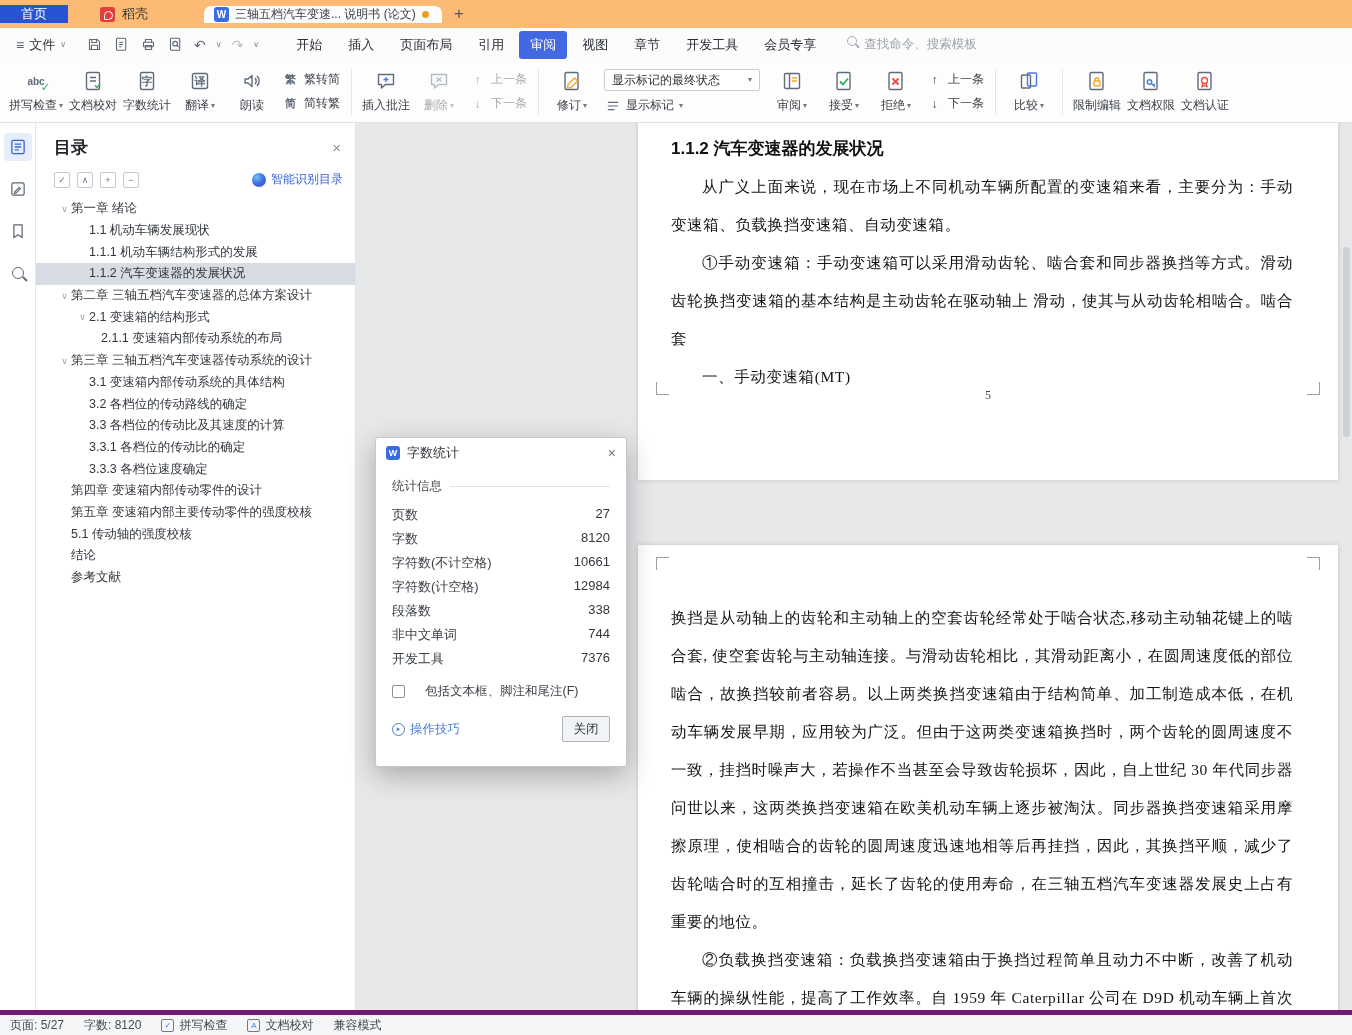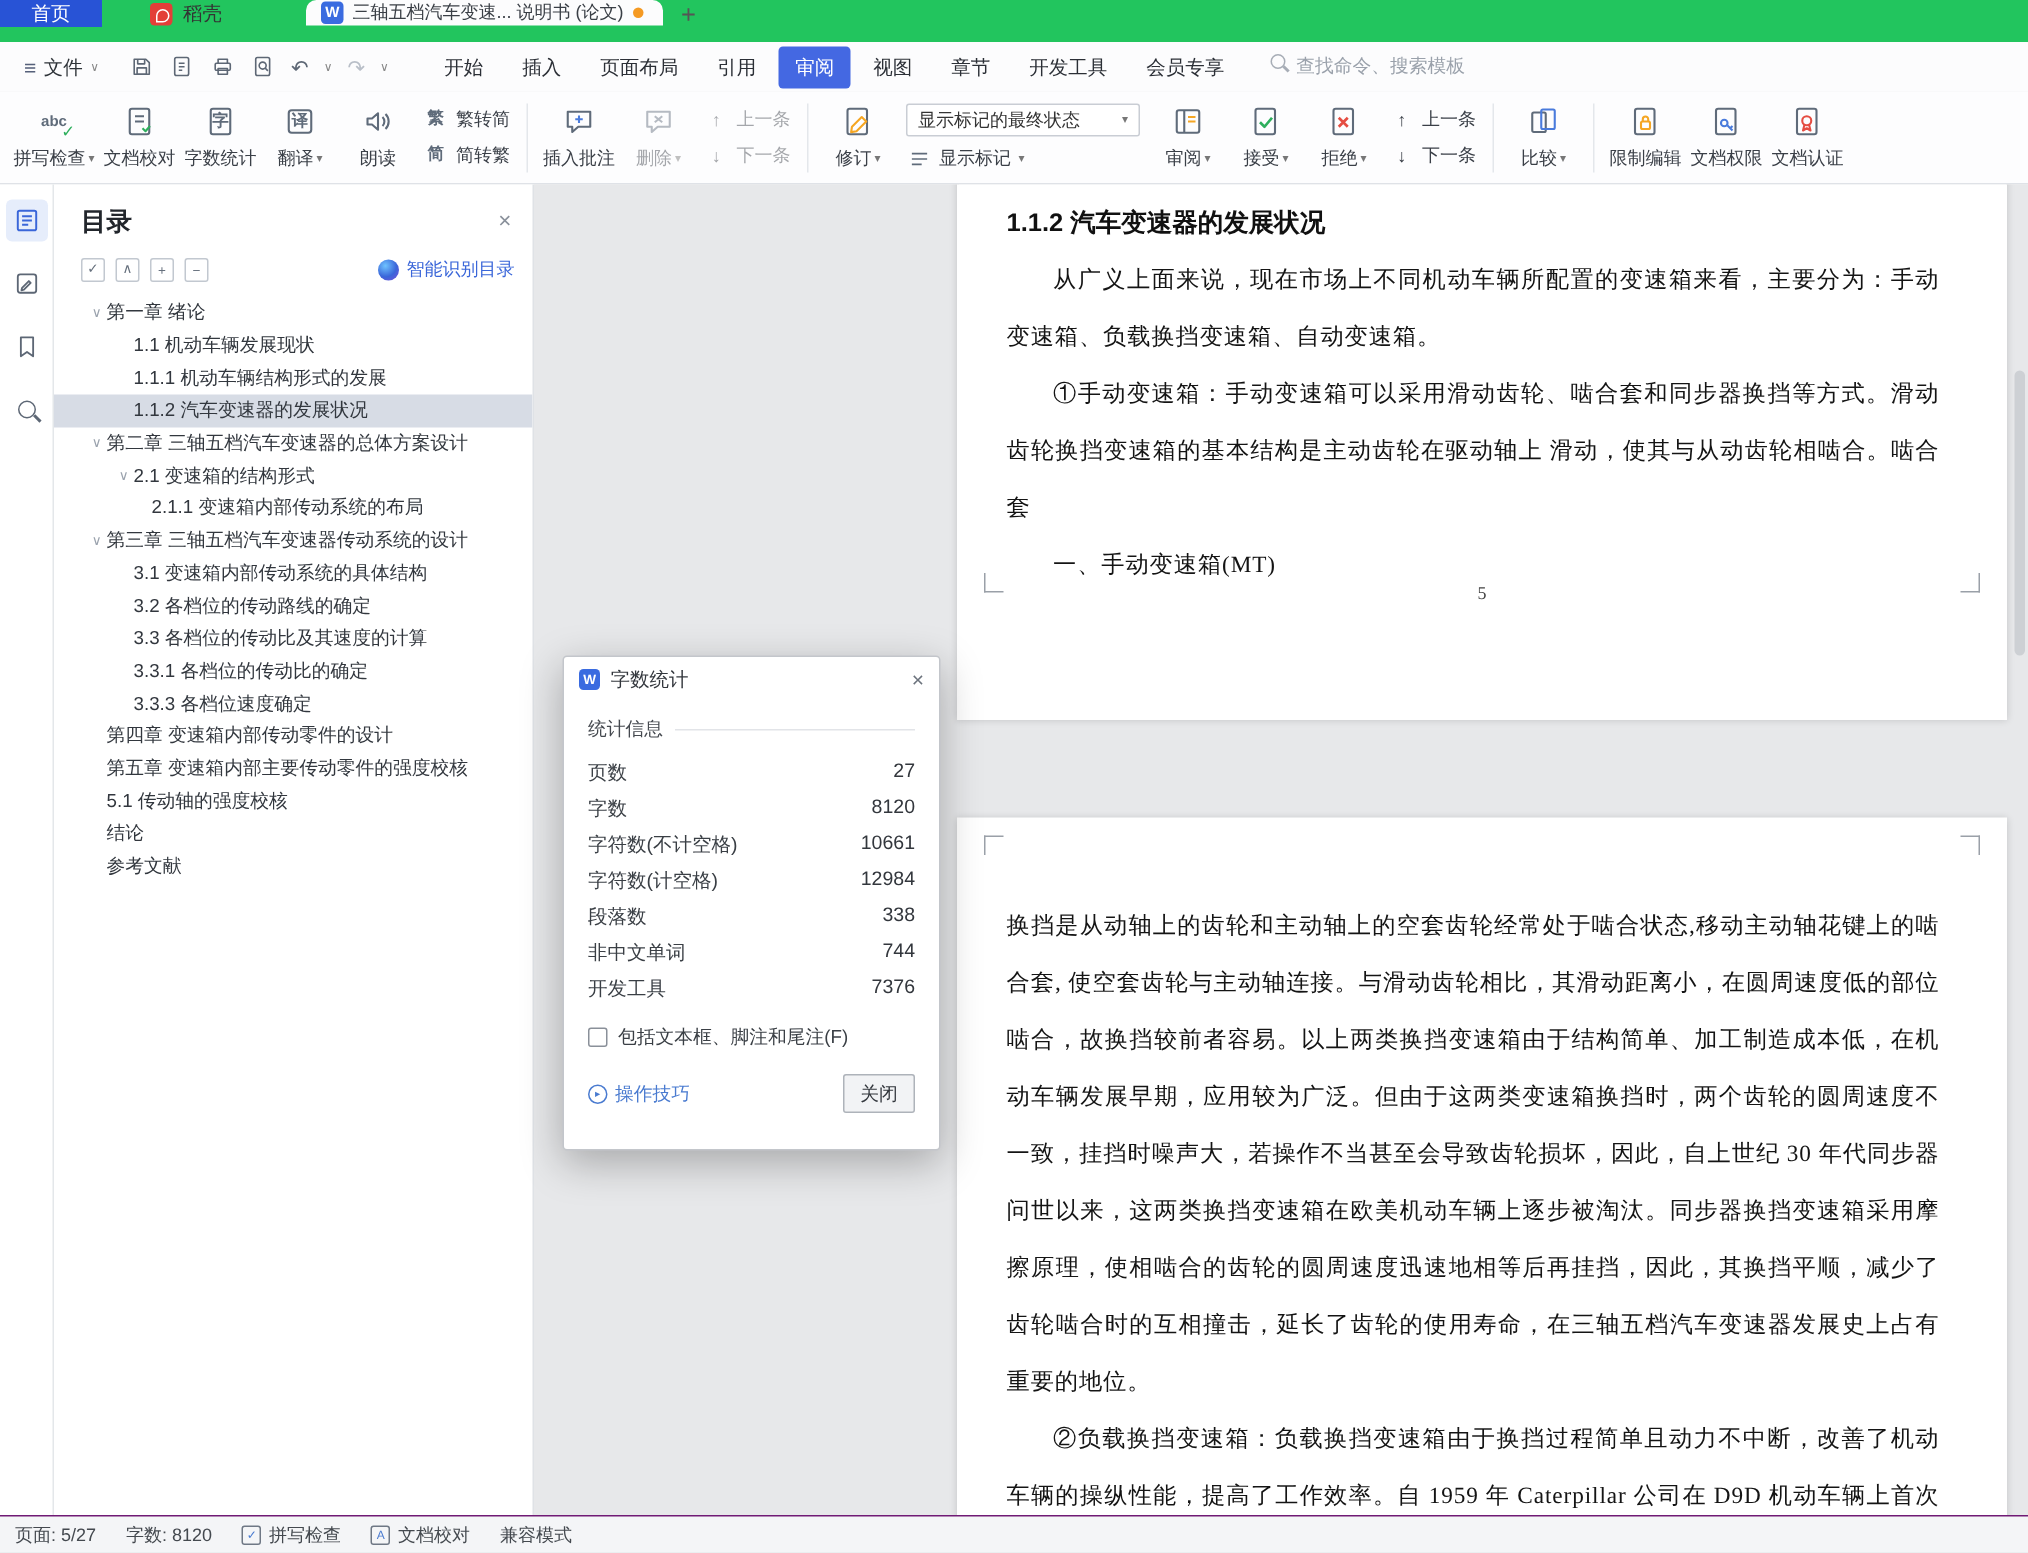--- a/index.html
+++ b/index.html
@@ -1,20 +1,20 @@
 <!DOCTYPE html>
 <html><head>
 <meta charset="utf-8">
 <style>
   * { margin:0; padding:0; box-sizing:border-box; }
   html,body { width:1352px; height:1035px; overflow:hidden; }
   body { font-family:"Liberation Sans","DejaVu Sans",sans-serif; background:#eceef1; position:relative; color:#333; }
 
   
-  #titlebar { height:28px; background:#22c55e; display:flex; align-items:flex-start; }
+  #titlebar { height:28px; background:#fdba74; display:flex; align-items:center; }
   .tab-home { width:68px; background:#2853d6; color:#fff; display:flex; align-items:center; justify-content:center; font-size:13px; }
   .tab-docer { width:132px; display:flex; align-items:center; gap:7px; padding:0 32px; font-size:13px; color:#333; }
   .docer-logo { width:15px; height:15px; background:#e33e38; border-radius:3px; position:relative; }
   .docer-logo::after { content:""; position:absolute; left:4px; top:4px; width:7px; height:7px; border:1.6px solid #fff; border-radius:50% 50% 50% 0; }
   .tab-doc { width:238px; background:#fcfcfd; border-radius:7px 7px 0 0; display:flex; align-items:center; gap:6px; padding:0 10px; font-size:12px; color:#3a3f46; margin-left:4px; }
   .wlogo { width:15px; height:15px; background:#3a6be0; border-radius:3px; color:#fff; font-size:10px; font-weight:bold; display:flex; align-items:center; justify-content:center; flex:0 0 auto; }
   .doc-title { white-space:nowrap; overflow:hidden; text-overflow:ellipsis; }
   .mod-dot { width:7px; height:7px; border-radius:50%; background:#f59a23; flex:0 0 auto; }
   .tab-add { width:34px; display:flex; align-items:center; justify-content:center; font-size:17px; color:#555; }
 
@@ -102,29 +102,29 @@
   .wc-title { height:30px; display:flex; align-items:center; gap:7px; padding:0 10px; }
   .wc-title .wlogo { width:14px; height:14px; font-size:9px; }
   .wc-title-text { font-size:13px; color:#33373d; }
   .wc-close { margin-left:auto; font-size:14px; color:#6c737d; }
   .wc-body { padding:6px 16px 24px 16px; }
   .stats-head { display:flex; align-items:center; gap:8px; margin:4px 0 8px; }
   .stats-head-label { font-size:12.5px; color:#45494f; flex:0 0 auto; }
   .stats-head-line { flex:1; height:1px; background:#e2e4e8; }
   .stat-row { display:flex; justify-content:space-between; font-size:13px; color:#3a3f45; padding:3px 0; }
   .stat-val { color:#33373d; }
-  .wc-check { display:flex; align-items:center; gap:7px; margin-top:12px; font-size:12.5px; color:#3a3f45; }
+  .wc-check { display:flex; align-items:center; gap:20px; margin-top:12px; font-size:12.5px; color:#3a3f45; }
   .cbox { width:13px; height:13px; border:1px solid #8a9099; border-radius:2px; background:#fff; flex:0 0 auto; }
   .wc-footer { display:flex; align-items:center; margin-top:16px; }
   .tips-link { display:flex; align-items:center; gap:5px; font-size:12.5px; color:#4a7bd0; }
   .play-ic { width:13px; height:13px; border:1.3px solid #4a7bd0; border-radius:50%; display:flex; align-items:center; justify-content:center; font-size:7px; color:#4a7bd0; }
   .close-btn { margin-left:auto; width:48px; height:26px; background:#f2f3f5; border:1px solid #aeb3ba; border-radius:2px; font-size:12.5px; color:#33373d; display:flex; align-items:center; justify-content:center; }
 
   
-  #statusbar { height:25px; background:#f4f5f7; border-top:1px solid #701a75; display:flex; align-items:center; gap:20px; padding:0 10px; font-size:12px; color:#44494f; }
+  #statusbar { height:25px; background:#f4f5f7; border-top:5px solid #701a75; display:flex; align-items:center; gap:20px; padding:0 10px; font-size:12px; color:#44494f; }
   .sb-item { display:flex; align-items:center; gap:5px; }
   .sb-ic { width:13px; height:13px; border:1px solid #6f7885; border-radius:2px; display:flex; align-items:center; justify-content:center; font-size:8px; color:#4a7bd0; }
 </style>
 </head>
 <body>
 
 <div id="titlebar">
   <div class="tab-home">
       <span>首页</span>
     </div>

